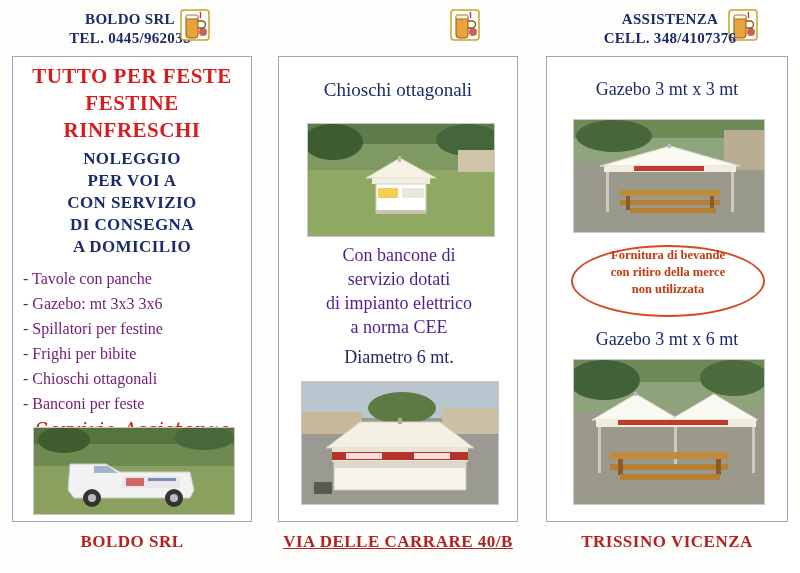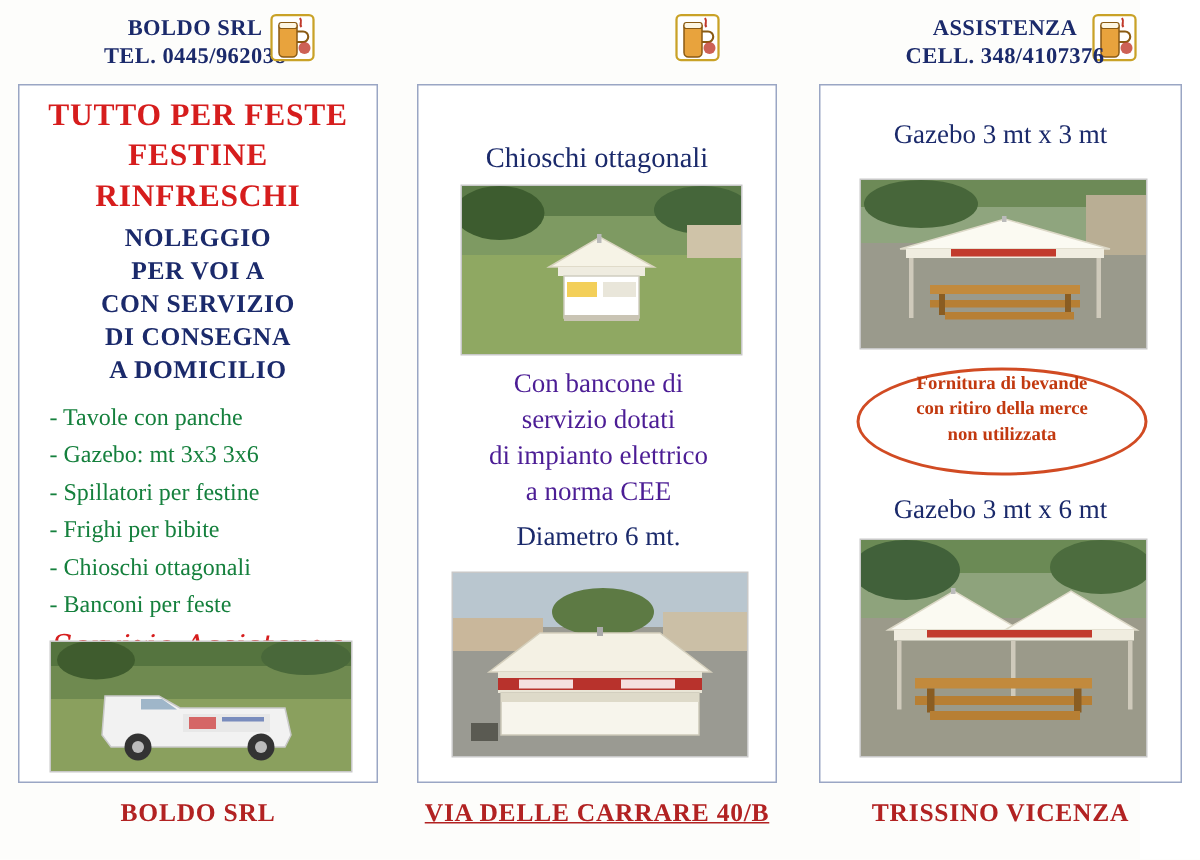--- a/index.html
+++ b/index.html
@@ -95,22 +95,22 @@
   .p1-sub {
     color: #1b2a6b;
     font-weight: bold;
     font-size: 17px;
     line-height: 22px;
     text-align: center;
     margin-top: 4px;
     letter-spacing: .4px;
   }
   .p1-list {
-    margin: 8px 0 0 20px;
-    color: #15803d;
+    margin: 8px 0 0 10px;
+    color: #701a75;
     font-size: 16px;
     line-height: 25px;
   }
   .p1-list div { white-space: nowrap; }
   .p1-script {
     color: #d61d1d;
     font-size: 20px;
     font-style: italic;
     font-family: "DejaVu Serif", serif;
     text-align: center;
@@ -131,21 +131,21 @@
     top: 370px;
     width: 200px;
     height: 86px;
   }
 
   
   .p2-title {
     color: #1b2a6b;
     font-size: 19px;
     text-align: center;
-    margin-top: 38px;
+    margin-top: 22px;
   }
   .p2-photo-a {
     position: absolute;
     left: 28px;
     top: 66px;
     width: 186px;
     height: 112px;
   }
   .p2-text {
     position: absolute;

